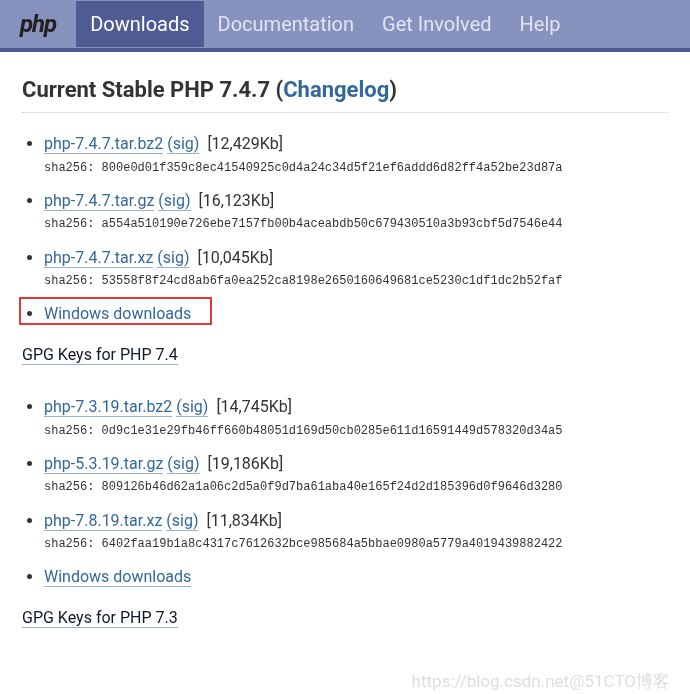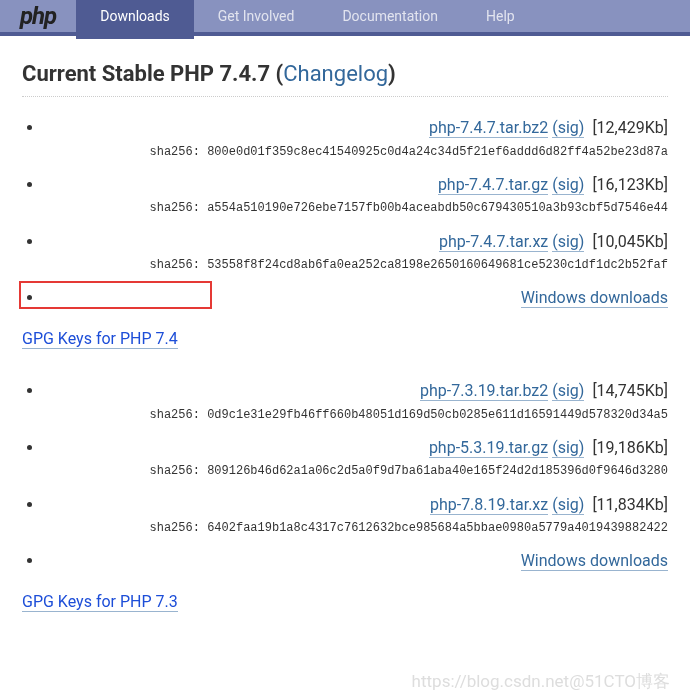--- a/index.html
+++ b/index.html
@@ -4,40 +4,40 @@
   <style>
     * { margin: 0; padding: 0; box-sizing: border-box; }
     body {
       font-family: -apple-system, BlinkMacSystemFont, "Segoe UI", Roboto, "Helvetica Neue", Arial, sans-serif;
       background: #fff;
       width: 690px;
       color: #333;
     }
     .navbar {
       background: #8892BF;
-      height: 36px;
+      height: 52px;
       display: flex;
       align-items: center;
       border-bottom: 4px solid #4F5B93;
     }
     .logo {
       font-style: italic;
       font-weight: bold;
       font-size: 24px;
       color: #222;
       padding: 0 20px;
       letter-spacing: -1px;
     }
     .nav-item {
       color: #E2E4EF;
-      padding: 0 24px;
+      padding: 0 14px;
       height: 46px;
       display: flex;
       align-items: center;
-      font-size: 14px;
+      font-size: 20px;
       cursor: pointer;
     }
     .nav-item.active {
       background: #4F5B93;
       color: #fff;
     }
     .content {
       padding: 25px 22px;
     }
     .section-title {
@@ -45,31 +45,30 @@
       font-weight: bold;
       color: #333;
       padding-bottom: 10px;
       border-bottom: 1px dotted #ccc;
       margin-bottom: 18px;
       margin-top: 25px;
     }
     .section-title:first-child { margin-top: 0; }
     .changelog-link {
       color: #33689B;
-      font-weight: normal;
+      font-weight: bold;
     }
     ul.downloads {
       list-style: disc;
       padding-left: 22px;
       margin-bottom: 18px;
     }
     ul.downloads li {
       margin-bottom: 10px;
       line-height: 1.6;
-      text-align: right;
     }
     .file-link {
       color: #33689B;
       border-bottom: 1px solid #99B4CF;
       text-decoration: none;
     }
     .sig-link {
       color: #33689B;
       border-bottom: 1px solid #99B4CF;
     }
@@ -90,21 +89,21 @@
     .red-box {
       position: absolute;
       left: -25px;
       top: -4px;
       width: 193px;
       height: 28px;
       border: 2px solid #E53935;
       pointer-events: none;
     }
     .gpg-link {
-      color: #1d4ed8;
+      color: #0f172a;
       border-bottom: 1px solid #99B4CF;
       text-decoration: none;
       font-size: 16px;
       margin-top: 28px;
     }
     .section-block {
       margin-bottom: 30px;
     }
     .watermark {
       position: absolute;
@@ -113,22 +112,22 @@
       color: #ddd;
       font-size: 17px;
     }
   </style>
 </head>
 <body>
 
 <div class="navbar">
   <span class="logo">php</span>
   <div class="nav-item active">Downloads</div>
+  <div class="nav-item">Documentation</div>
   <div class="nav-item">Get Involved</div>
-  <div class="nav-item">Documentation</div>
   <div class="nav-item">Help</div>
 </div>
 
 <div class="content">
 
   <div class="section-block">
     <h2 class="section-title">
       <span>Current Stable PHP 7.4.7 (</span><a class="changelog-link">Changelog</a><span>)</span>
     </h2>
     <ul class="downloads">

